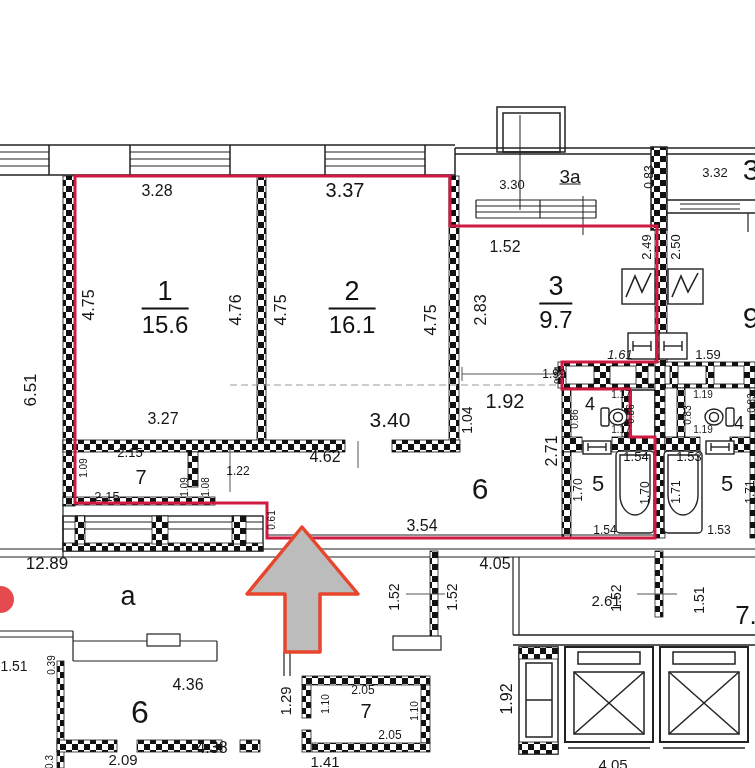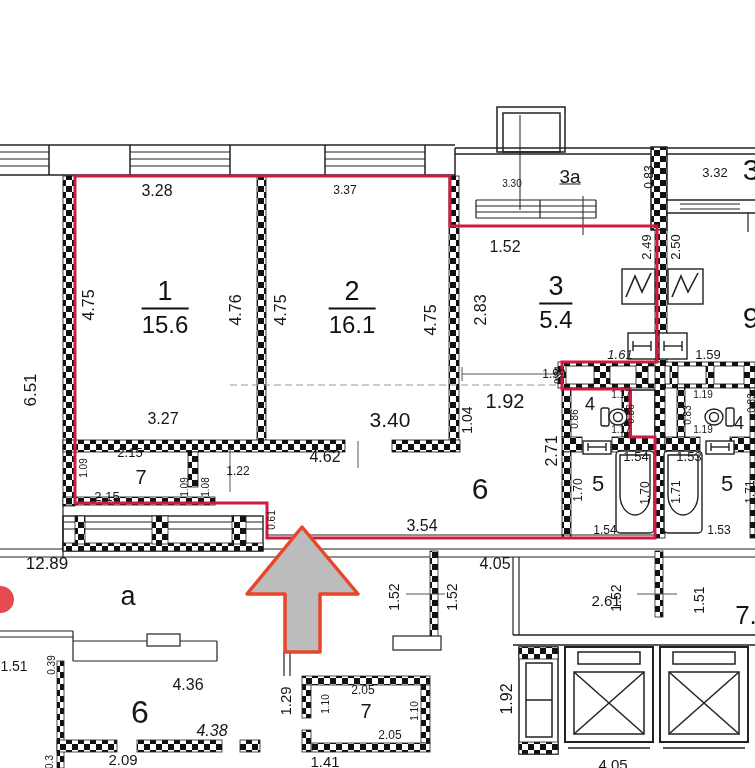--- a/index.html
+++ b/index.html
@@ -252,27 +252,27 @@
       <div class="room" style="left: 165px; top: 307px;">
         <span class="num">1</span>
         <span class="area">15.6</span>
       </div>
       <div class="room" style="left: 352px; top: 307px;">
         <span class="num">2</span>
         <span class="area">16.1</span>
       </div>
       <div class="room" style="left: 556px; top: 302px;">
         <span class="num">3</span>
-        <span class="area">5.4</span>
+        <span class="area">9.7</span>
       </div>
     </div>
 <div id="labels-layer">
       <div class="lbl" style="left: 157px; top: 191px; font-size: 16px;">3.28</div>
-      <div class="lbl" style="left: 345px; top: 190px; font-size: 12px;">3.37</div>
-      <div class="lbl" style="left: 512px; top: 184px; font-size: 10px; text-align: center;">3.30</div>
+      <div class="lbl" style="left: 345px; top: 190px; font-size: 20px;">3.37</div>
+      <div class="lbl" style="left: 512px; top: 184px; font-size: 13px; text-align: center;">3.30</div>
       <div class="lbl" style="left: 570px; top: 176px; font-size: 19px; text-decoration: underline;">3a</div>
       <div class="lbl v" style="left: 649px; top: 177px; font-size: 12px;">0.83</div>
       <div class="lbl" style="left: 715px; top: 172px; font-size: 13px;">3.32</div>
       <div class="lbl" style="left: 751px; top: 170px; font-size: 30px;">3</div>
       <div class="lbl" style="left: 505px; top: 247px; font-size: 16px;">1.52</div>
       <div class="lbl v" style="left: 646px; top: 247px; font-size: 13px;">2.49</div>
       <div class="lbl v" style="left: 675px; top: 247px; font-size: 13px;">2.50</div>
       <div class="lbl v" style="left: 30px; top: 390px; font-size: 17px;">6.51</div>
       <div class="lbl v" style="left: 89px; top: 305px; font-size: 16px;">4.75</div>
       <div class="lbl v" style="left: 236px; top: 310px; font-size: 16px;">4.76</div>
@@ -326,21 +326,21 @@
       <div class="lbl v" style="left: 394px; top: 597px; font-size: 14px;">1.52</div>
       <div class="lbl v" style="left: 452px; top: 597px; font-size: 14px;">1.52</div>
       <div class="lbl v" style="left: 616px; top: 598px; font-size: 14px;">1.52</div>
       <div class="lbl v" style="left: 699px; top: 600px; font-size: 14px;">1.51</div>
       <div class="lbl" style="left: 558px; top: 600px; font-size: 15px; margin-left: 48px;">2.61</div>
       <div class="lbl" style="left: 746px; top: 615px; font-size: 26px;">7.</div>
       <div class="lbl" style="left: 14px; top: 666px; font-size: 14px;">1.51</div>
       <div class="lbl v" style="left: 52px; top: 665px; font-size: 10px;">0.39</div>
       <div class="lbl" style="left: 188px; top: 685px; font-size: 16px;">4.36</div>
       <div class="lbl" style="left: 140px; top: 712px; font-size: 32px;">6</div>
-      <div class="lbl" style="left: 212px; top: 731px; font-size: 16px; font-style: italic;">4.38</div>
+      <div class="lbl" style="left: 212px; top: 748px; font-size: 16px;">4.38</div>
       <div class="lbl v" style="left: 285px; top: 701px; font-size: 15px;">1.29</div>
       <div class="lbl v" style="left: 326px; top: 704px; font-size: 10px;">1.10</div>
       <div class="lbl" style="left: 363px; top: 690px; font-size: 12px;">2.05</div>
       <div class="lbl" style="left: 366px; top: 711px; font-size: 20px;">7</div>
       <div class="lbl" style="left: 390px; top: 735px; font-size: 12px;">2.05</div>
       <div class="lbl v" style="left: 415px; top: 711px; font-size: 10px;">1.10</div>
       <div class="lbl v" style="left: 507px; top: 699px; font-size: 16px;">1.92</div>
       <div class="lbl" style="left: 123px; top: 759px; font-size: 15px;">2.09</div>
       <div class="lbl" style="left: 325px; top: 761px; font-size: 15px;">1.41</div>
       <div class="lbl" style="left: 613px; top: 764px; font-size: 15px;">4.05</div>

